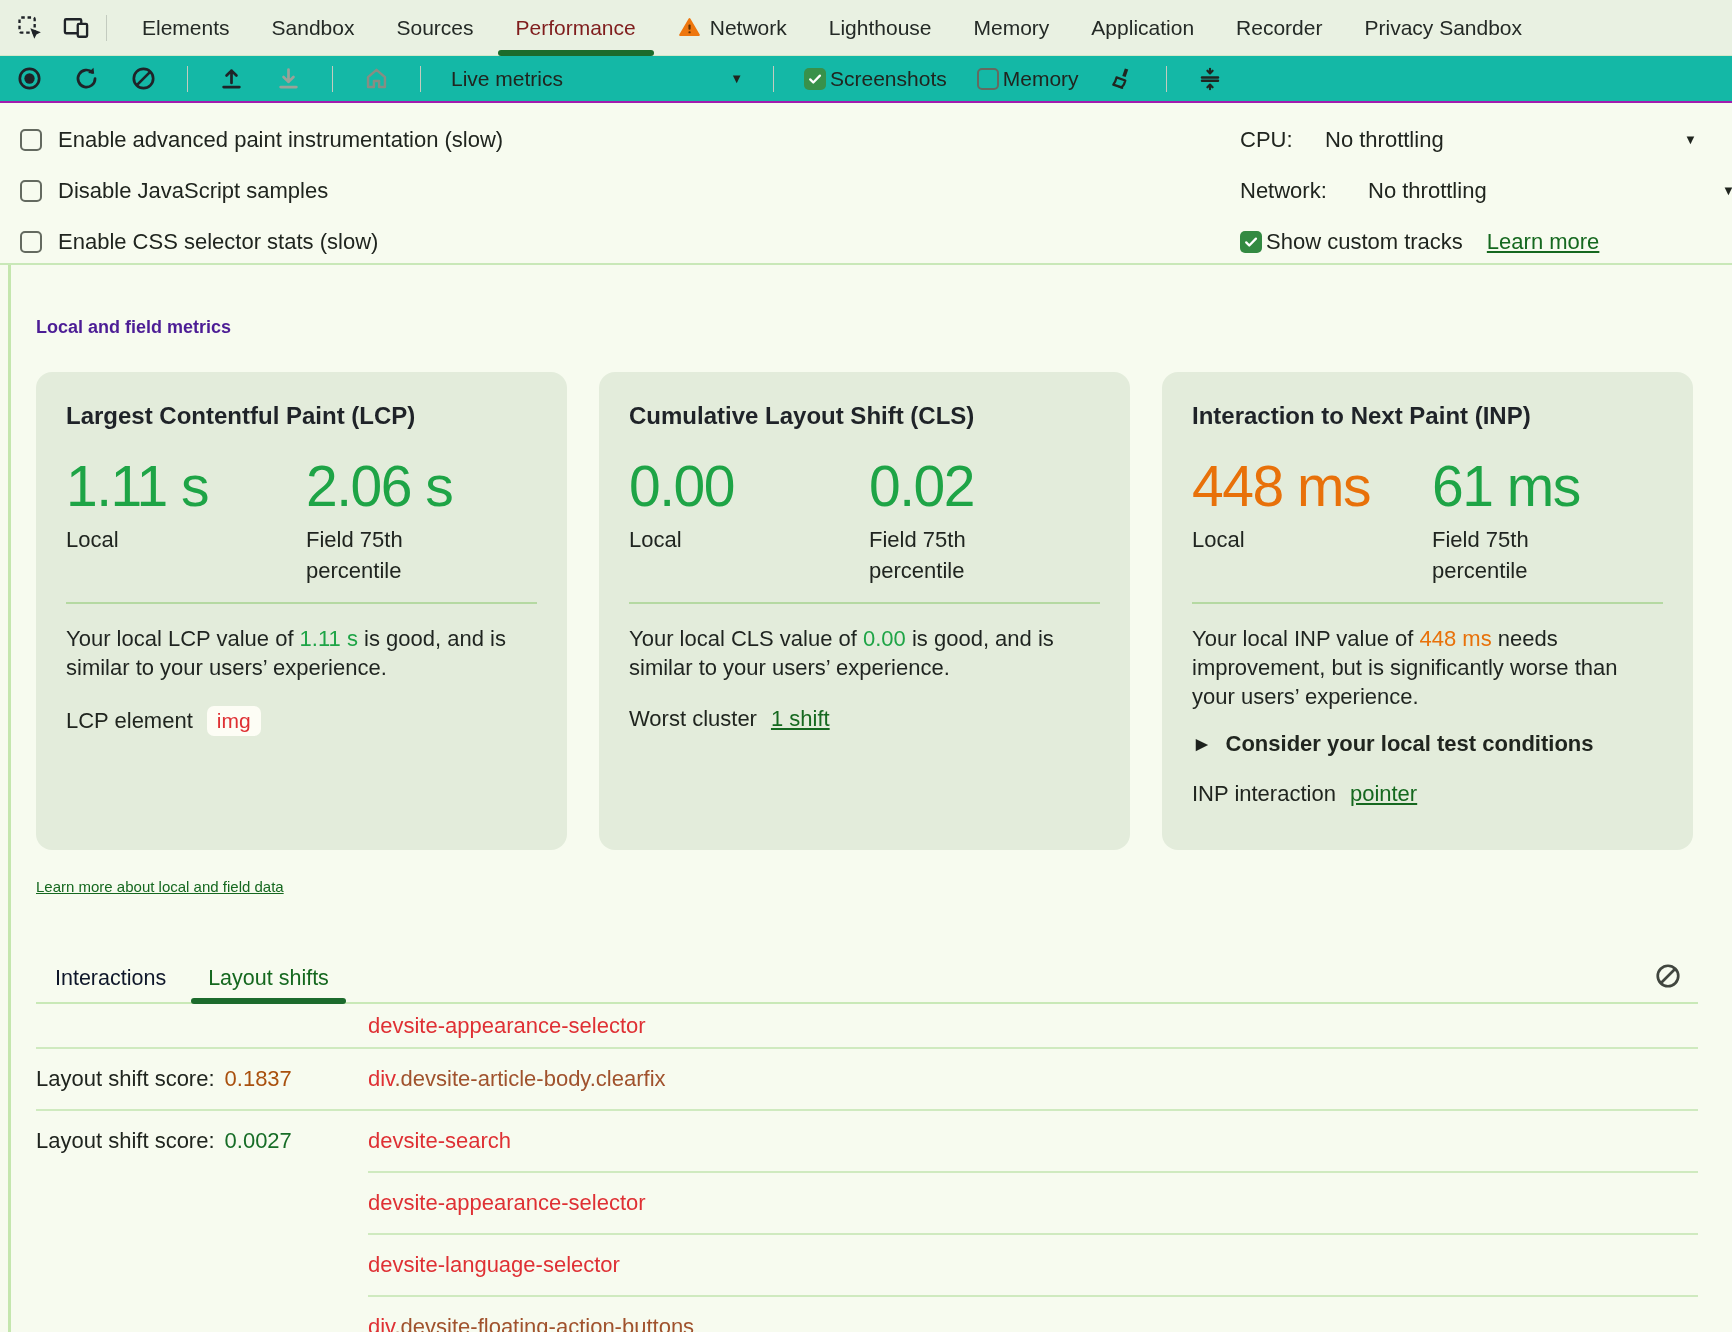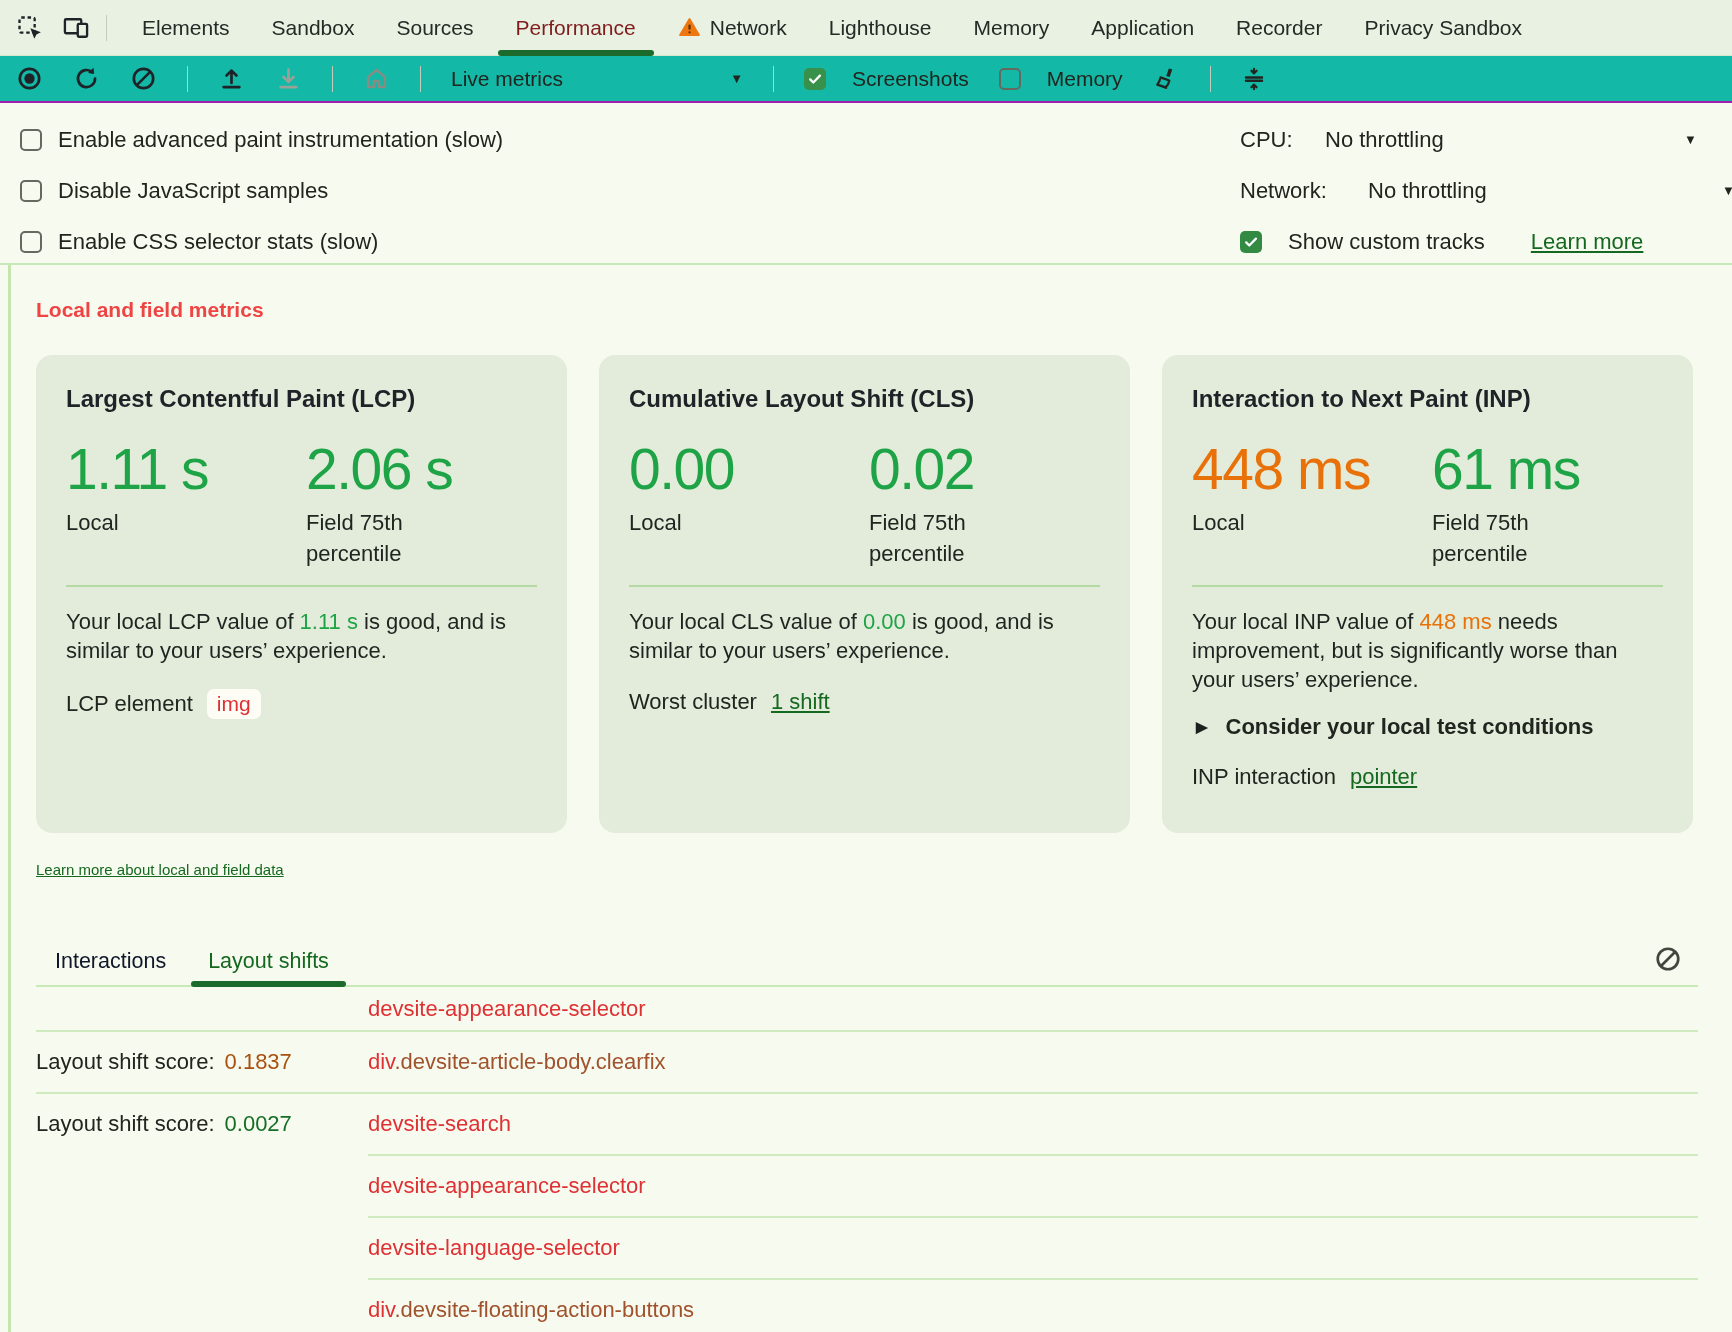--- a/index.html
+++ b/index.html
@@ -29,21 +29,21 @@
   }
   
   .toolbar {
     height:47px; background:#14b8a6; border-bottom:2px solid #a21caf;
     display:flex; align-items:center; padding-left:16px; gap:30px; white-space:nowrap;
   }
   .tbtn { width:27px; height:27px; display:flex; align-items:center; justify-content:center; }
   .dropdown { display:flex; align-items:center; width:292px; font-size:21px; color:#20251f; }
   .dropdown .caret { margin-left:auto; }
   .caret { font-size:13px; color:#20251f; }
-  .chk-row { display:flex; align-items:center; gap:26px; font-size:21px; color:#20251f; }
+  .chk-row { display:flex; align-items:center; gap:4px; font-size:21px; color:#20251f; }
   .checkbox {
     width:22px; height:22px; border-radius:5px; border:2px solid #646a60; background:transparent;
     display:flex; align-items:center; justify-content:center; flex:none;
   }
   .checkbox.checked { border:none; background:#38914a; }
   
   .settings { position:relative; height:162px; border-bottom:2px solid #c9e8b8; background:#f7fbef; }
   .settings-left { position:absolute; left:20px; top:11px; }
   .settings-left .chk-row { height:51px; gap:16px; font-size:22px; }
   .settings-right { position:absolute; left:1240px; top:11px; width:492px; }
@@ -51,21 +51,21 @@
   .sel-label.w1 { display:inline-block; width:85px; }
   .sel-label.w2 { display:inline-block; width:128px; }
   .sel-caret1 { position:absolute; left:444px; }
   .sel-caret2 { position:absolute; left:482px; }
   .link { color:#15681f; text-decoration:underline; cursor:pointer; }
   .settings-right .chk-row { height:51px; font-size:22px; }
   .settings-right .chk-row .link { margin-left:20px; }
   
   .content { padding-left:36px; }
   .left-rail { position:absolute; left:8px; top:104px; bottom:0; width:3px; background:#c4e6ae; }
-  .heading { margin-top:28px; font-size:21px; line-height:34px; font-weight:600; color:#ef4444; }
+  .heading { margin-top:45px; font-size:18px; line-height:34px; font-weight:600; color:#4c1d95; }
   .cards { display:flex; gap:32px; margin-top:28px; }
   .card {
     width:531px; height:478px; background:#e3ecdb; border-radius:16px;
     padding:30px 30px 0;
   }
   .card-title { font-size:24px; font-weight:600; color:#1f2328; line-height:28px; }
   .values { display:grid; grid-template-columns:240px 1fr; margin-top:28px; }
   .big { font-size:57px; line-height:1; letter-spacing:-1.5px; white-space:nowrap; }
   .v-good { color:#1ea446; }
   .v-warn { color:#e8710a; }

